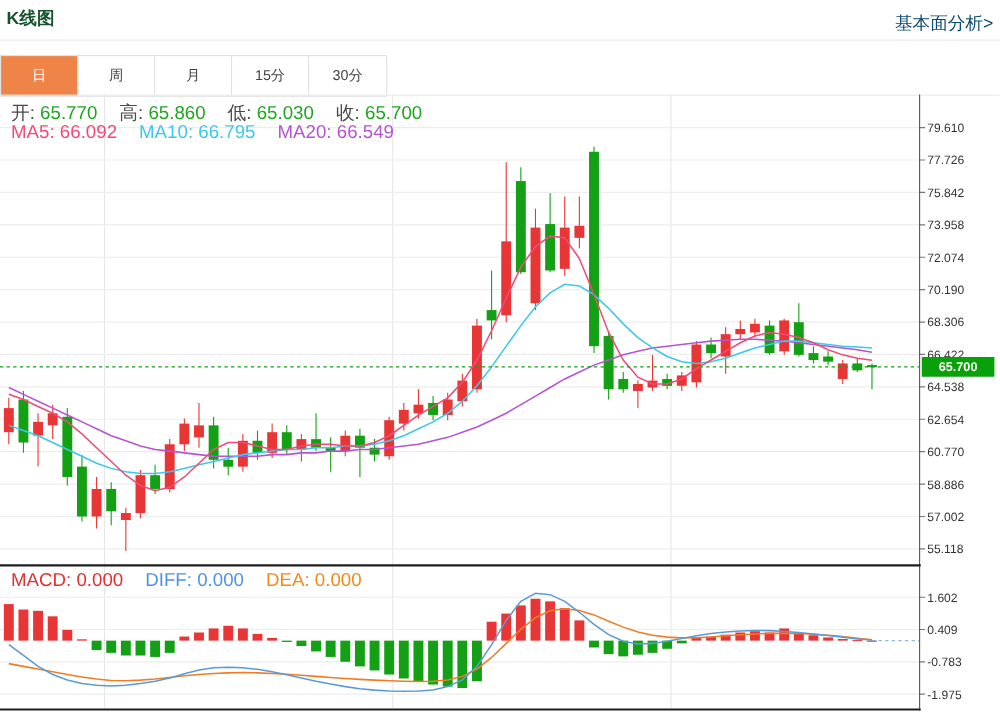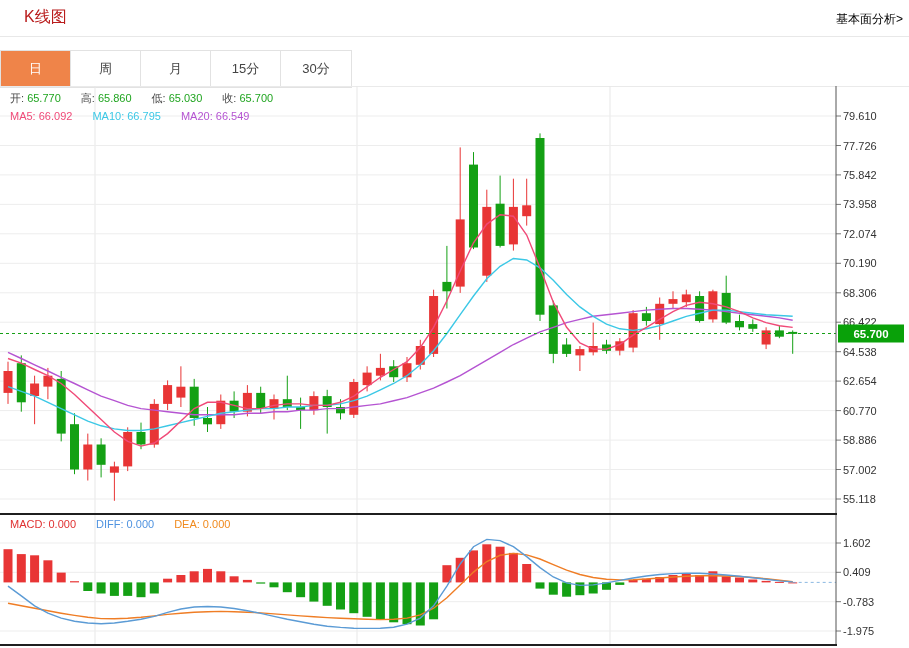--- a/index.html
+++ b/index.html
@@ -1,28 +1,28 @@
 <!DOCTYPE html>
 <html><head>
 <meta charset="utf-8">
 <style>
   html,body{margin:0;padding:0}
   body{width:909px;height:648px;position:relative;background:#fff;
        font-family:"Liberation Sans",sans-serif;overflow:hidden}
-  .header-title{position:absolute;top:7px;left:24px;font-size:16px;font-weight:normal;color:#b91c1c}
-  .header-link{position:absolute;top:11px;right:6px;font-size:12px;color:#000000;cursor:pointer}
+  .header-title{position:absolute;top:7px;left:6px;font-size:16px;font-weight:bold;color:#14532d}
+  .header-link{position:absolute;top:11px;right:6px;font-size:16px;color:#0c4a6e;cursor:pointer}
   .divider{position:absolute;top:36px;left:0;width:909px;height:0;border-top:1px solid #e8e8e8}
   .tabs{position:absolute;top:50px;left:0;height:36px;display:flex;border:1px solid #e2e2e2;background:#fff;box-sizing:content-box}
   .tab{width:70px;height:36px;line-height:36px;text-align:center;font-size:13px;color:#444;
        border-right:1px solid #e2e2e2;cursor:pointer;box-sizing:border-box;user-select:none}
   .tab:last-child{border-right:none}
   .tab.active{background:#ef8449;color:#fff}
   .tabline{position:absolute;top:86px;left:0;width:909px;height:0;border-top:1px solid #eaeaea}
   #chart-svg{position:absolute;top:0;left:0}
-  .inforow{position:absolute;left:10px;font-size:11px;white-space:nowrap;z-index:3}
+  .inforow{position:absolute;left:10px;font-size:17px;white-space:nowrap;z-index:3}
   .inforow span.item{margin-right:20px}
   .inforow .lab{color:#4a4a4a}
 </style>
 </head>
 <body>
 
 <div class="header-title">K线图</div>
 <div class="header-link">基本面分析&gt;</div>
 <div class="divider"></div>
 

